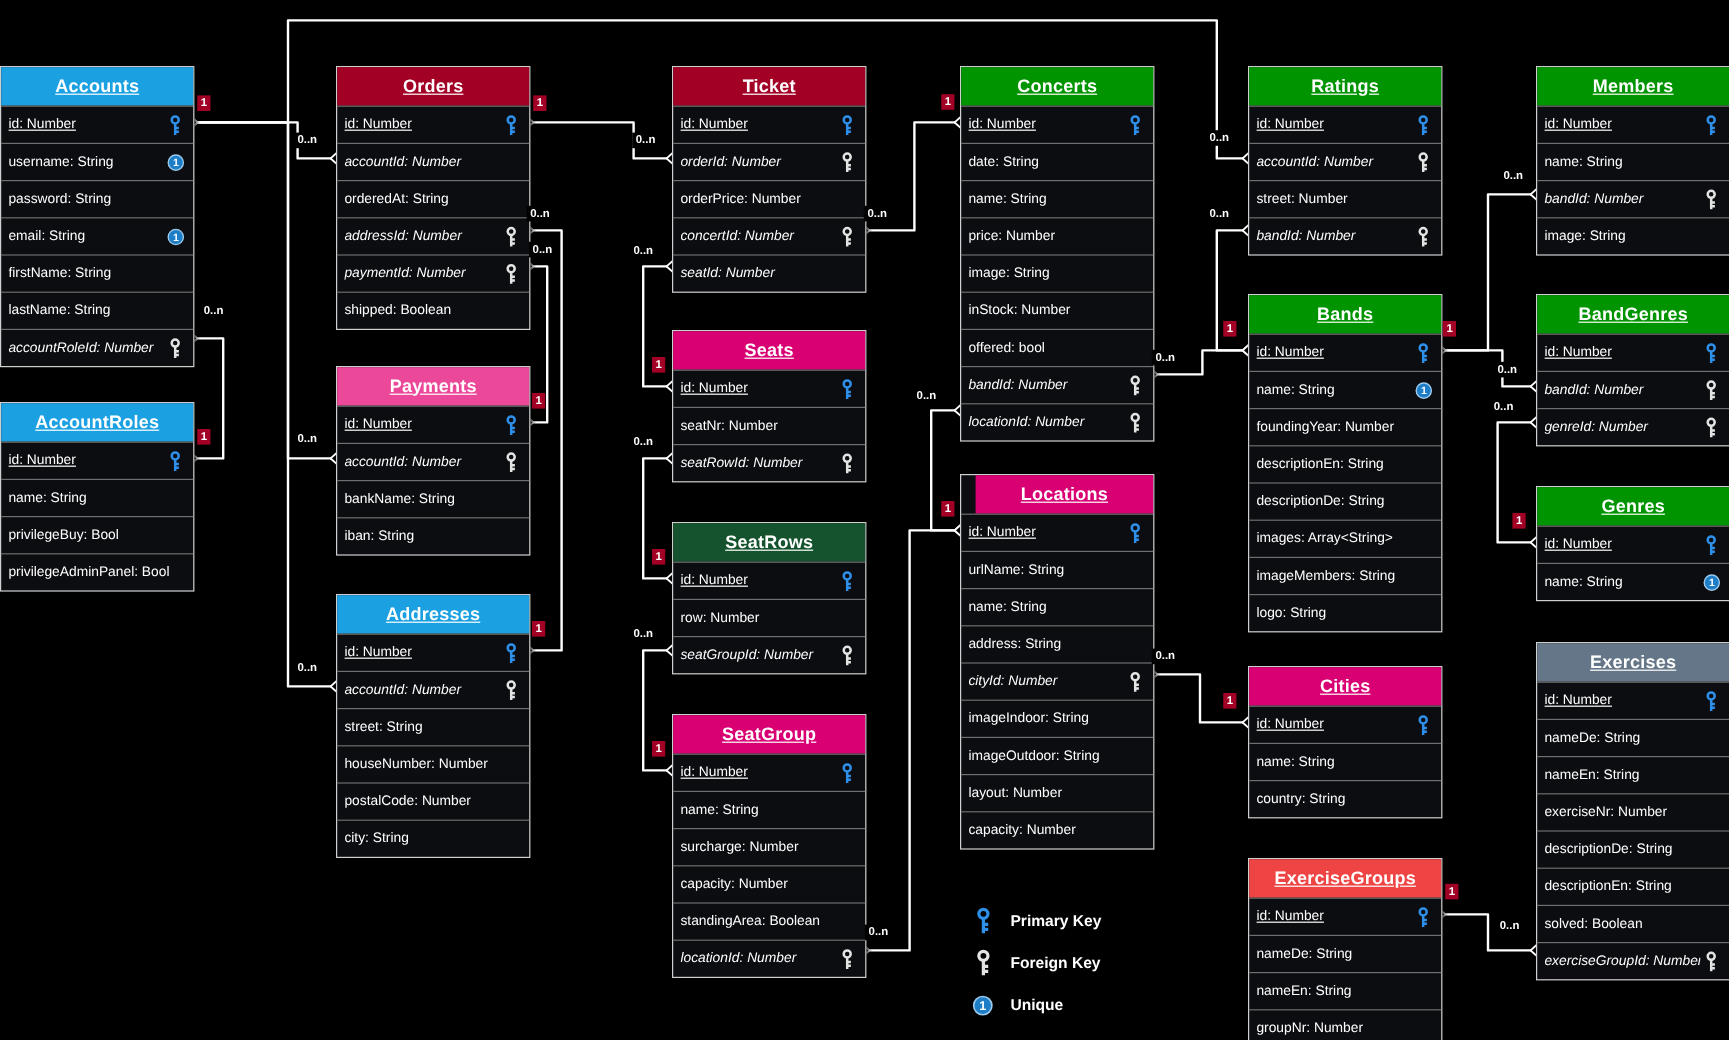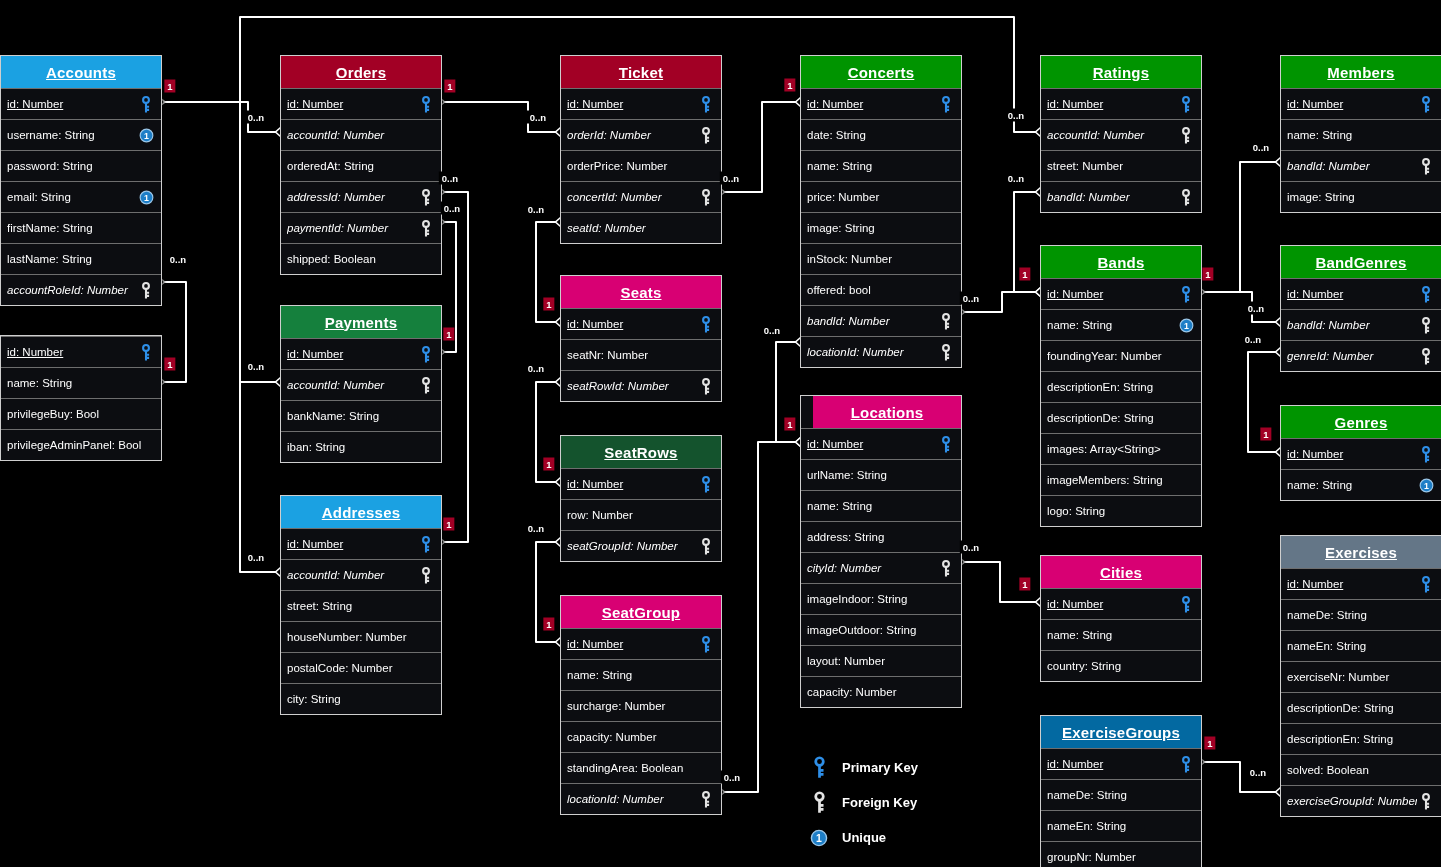--- a/index.html
+++ b/index.html
@@ -108,20 +108,23 @@
           <span class="ftext">accountRoleId: Number</span>
           <span class="icon">
             <svg viewBox="0 0 12 22" width="10" height="19">
               <circle cx="6" cy="5.5" r="3.5" fill="none" stroke="#E3E3E3" stroke-width="2.5"></circle>
               <path d="M6 9 V20.5 M6 13.6 H9.7 M6 17.4 H9.7" fill="none" stroke="#E3E3E3" stroke-width="2.5"></path>
             </svg>
           </span>
         </div>
       </div>
       <div class="table" style="left: 0px; top: 335px; width: 160px;">
+        <div class="theader" style="background: rgb(27, 161, 226);">
+          <span class="htext">AccountRoles</span>
+        </div>
         <div class="trow underline">
           <span class="ftext">id: Number</span>
           <span class="icon">
             <svg viewBox="0 0 12 22" width="10" height="19">
               <circle cx="6" cy="5.5" r="3.5" fill="none" stroke="#2E8FE8" stroke-width="2.5"></circle>
               <path d="M6 9 V20.5 M6 13.6 H9.7 M6 17.4 H9.7" fill="none" stroke="#2E8FE8" stroke-width="2.5"></path>
             </svg>
           </span>
         </div>
         <div class="trow">
@@ -169,21 +172,21 @@
               <circle cx="6" cy="5.5" r="3.5" fill="none" stroke="#E3E3E3" stroke-width="2.5"></circle>
               <path d="M6 9 V20.5 M6 13.6 H9.7 M6 17.4 H9.7" fill="none" stroke="#E3E3E3" stroke-width="2.5"></path>
             </svg>
           </span>
         </div>
         <div class="trow">
           <span class="ftext">shipped: Boolean</span>
         </div>
       </div>
       <div class="table" style="left: 280px; top: 305px; width: 160px;">
-        <div class="theader" style="background: #15803d;">
+        <div class="theader" style="background: #ec4899;">
           <span class="htext">Payments</span>
         </div>
         <div class="trow underline">
           <span class="ftext">id: Number</span>
           <span class="icon">
             <svg viewBox="0 0 12 22" width="10" height="19">
               <circle cx="6" cy="5.5" r="3.5" fill="none" stroke="#2E8FE8" stroke-width="2.5"></circle>
               <path d="M6 9 V20.5 M6 13.6 H9.7 M6 17.4 H9.7" fill="none" stroke="#2E8FE8" stroke-width="2.5"></path>
             </svg>
           </span>
@@ -548,21 +551,21 @@
           </span>
         </div>
         <div class="trow">
           <span class="ftext">name: String</span>
         </div>
         <div class="trow">
           <span class="ftext">country: String</span>
         </div>
       </div>
       <div class="table" style="left: 1040px; top: 715px; width: 160px;">
-        <div class="theader" style="background: #0369a1;">
+        <div class="theader" style="background: #ef4444;">
           <span class="htext">ExerciseGroups</span>
         </div>
         <div class="trow underline">
           <span class="ftext">id: Number</span>
           <span class="icon">
             <svg viewBox="0 0 12 22" width="10" height="19">
               <circle cx="6" cy="5.5" r="3.5" fill="none" stroke="#2E8FE8" stroke-width="2.5"></circle>
               <path d="M6 9 V20.5 M6 13.6 H9.7 M6 17.4 H9.7" fill="none" stroke="#2E8FE8" stroke-width="2.5"></path>
             </svg>
           </span>

